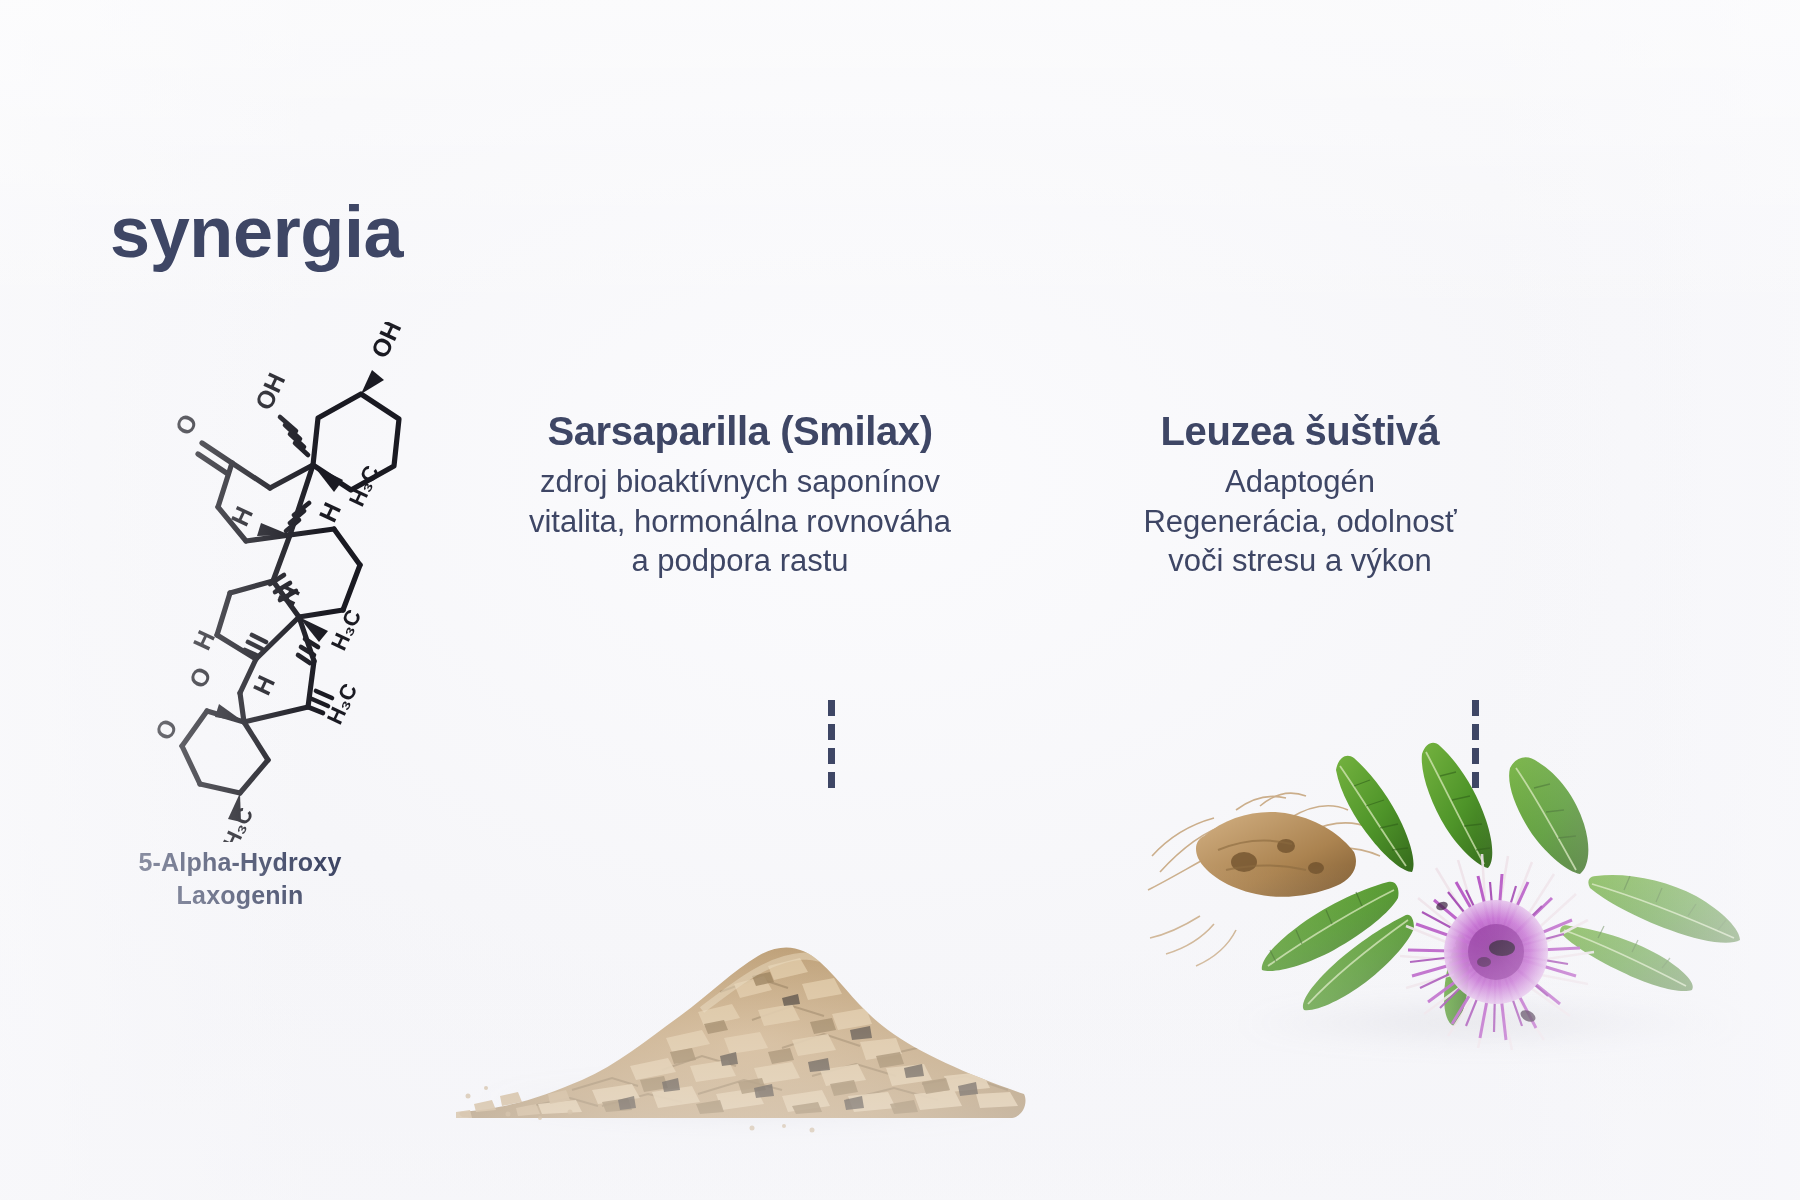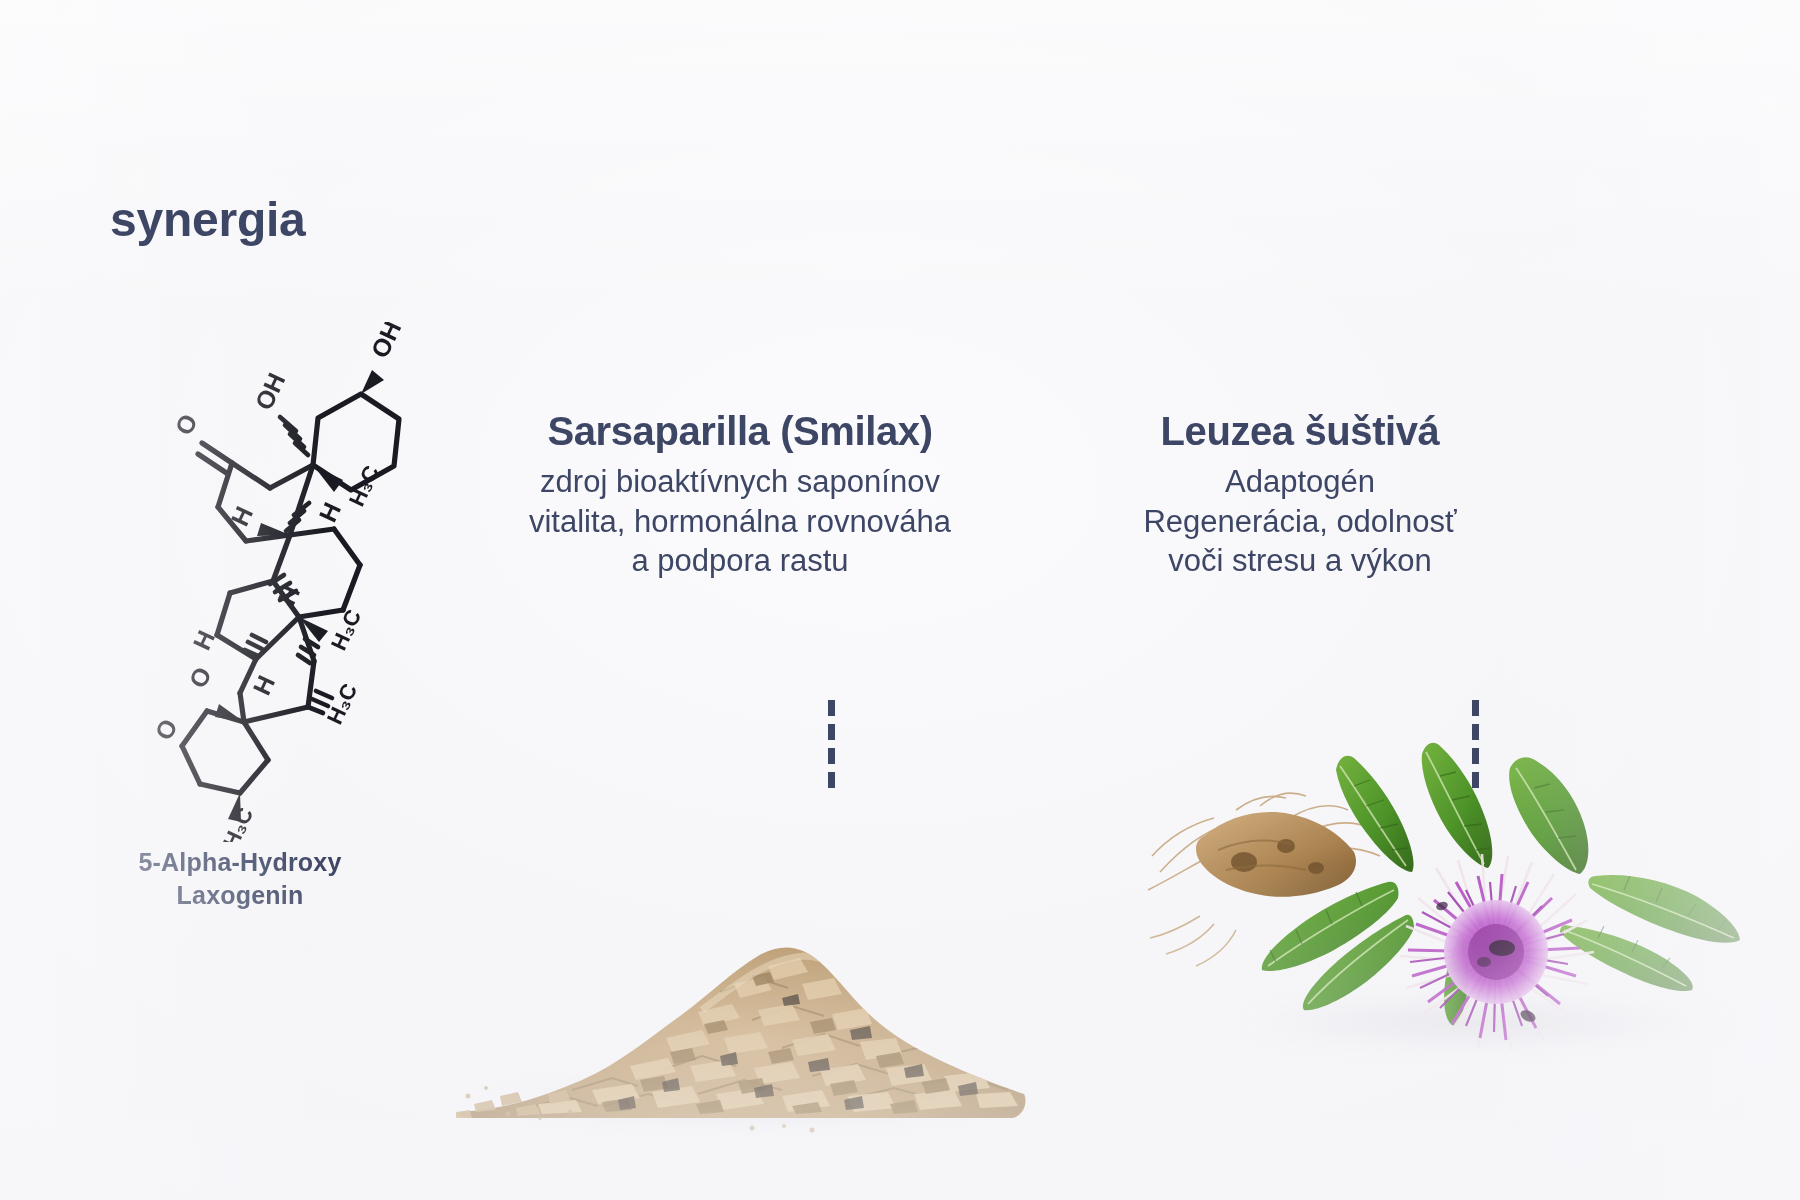--- a/index.html
+++ b/index.html
@@ -43,21 +43,21 @@
     font-weight:800;
     letter-spacing:-0.02em;
     color:#86ef7f;
     white-space:nowrap;
     z-index:1;
   }
   .headline-sub{
     position:absolute;
     left:110px;
     top:196px;
-    font-size:48px;
+    font-size:72px;
     line-height:1;
     font-weight:800;
     letter-spacing:-0.005em;
     color:#3e4665;
     white-space:nowrap;
     z-index:2;
   }
 
   
   .molecule{

